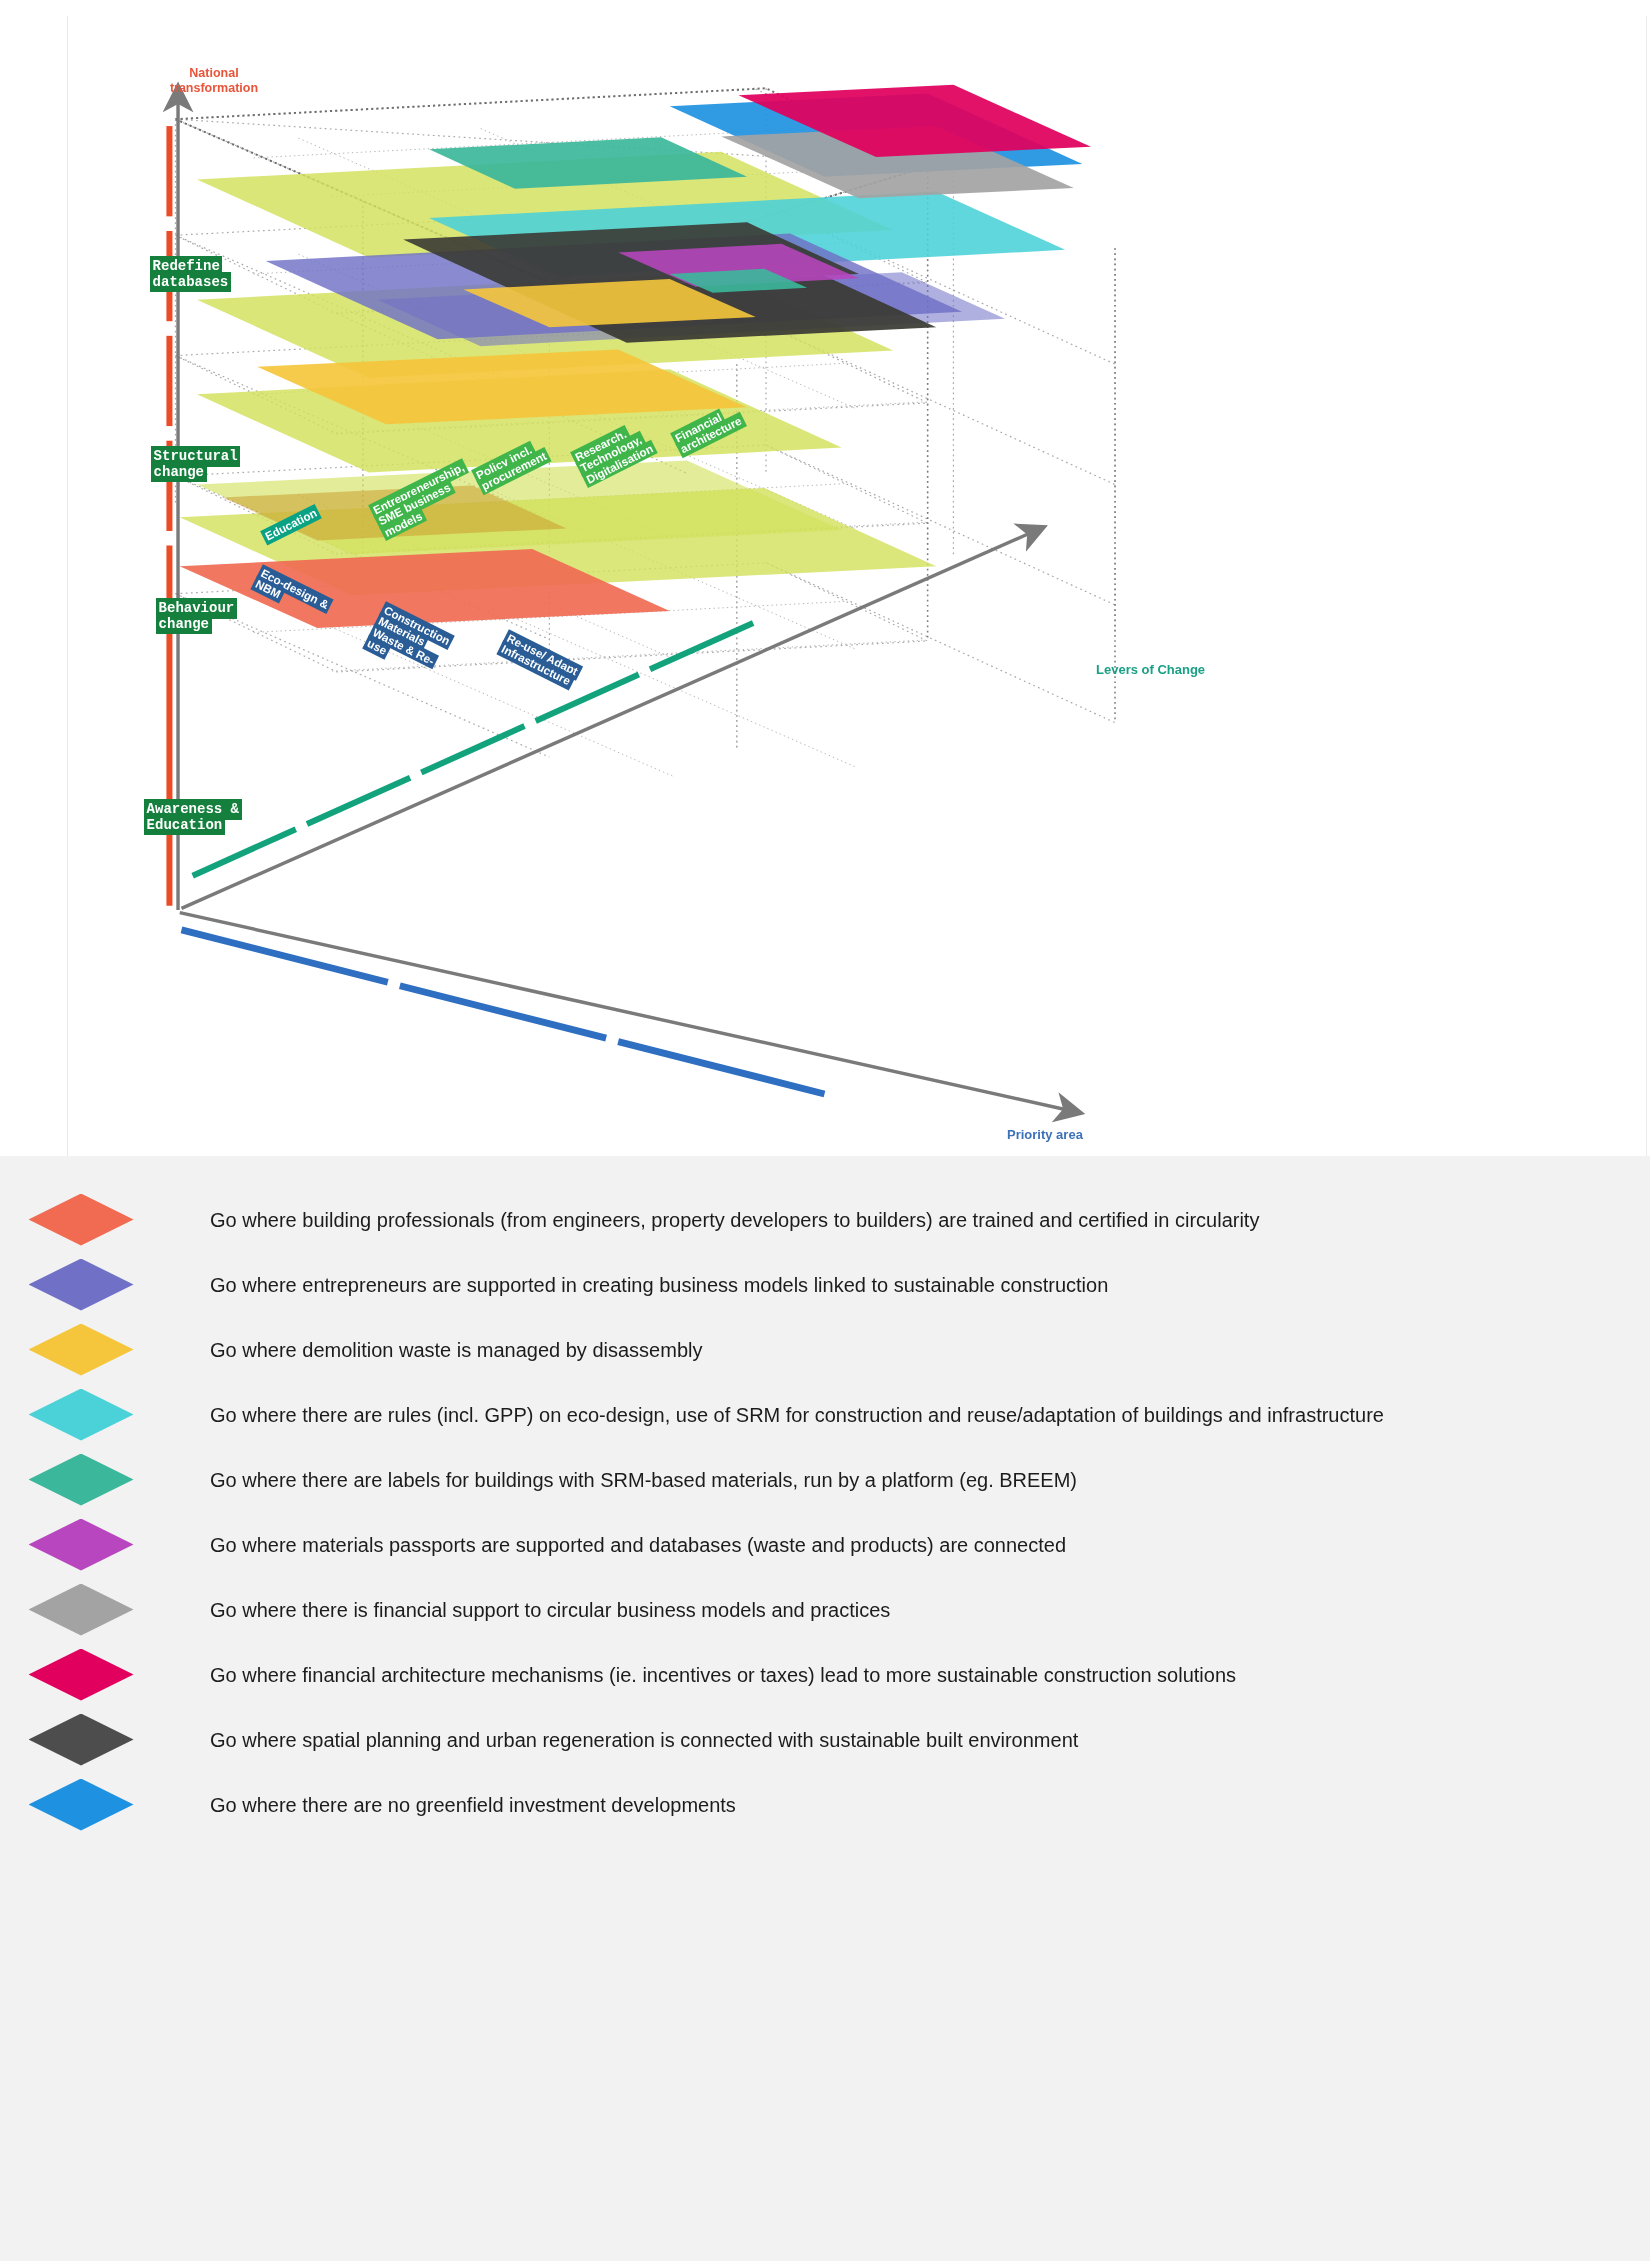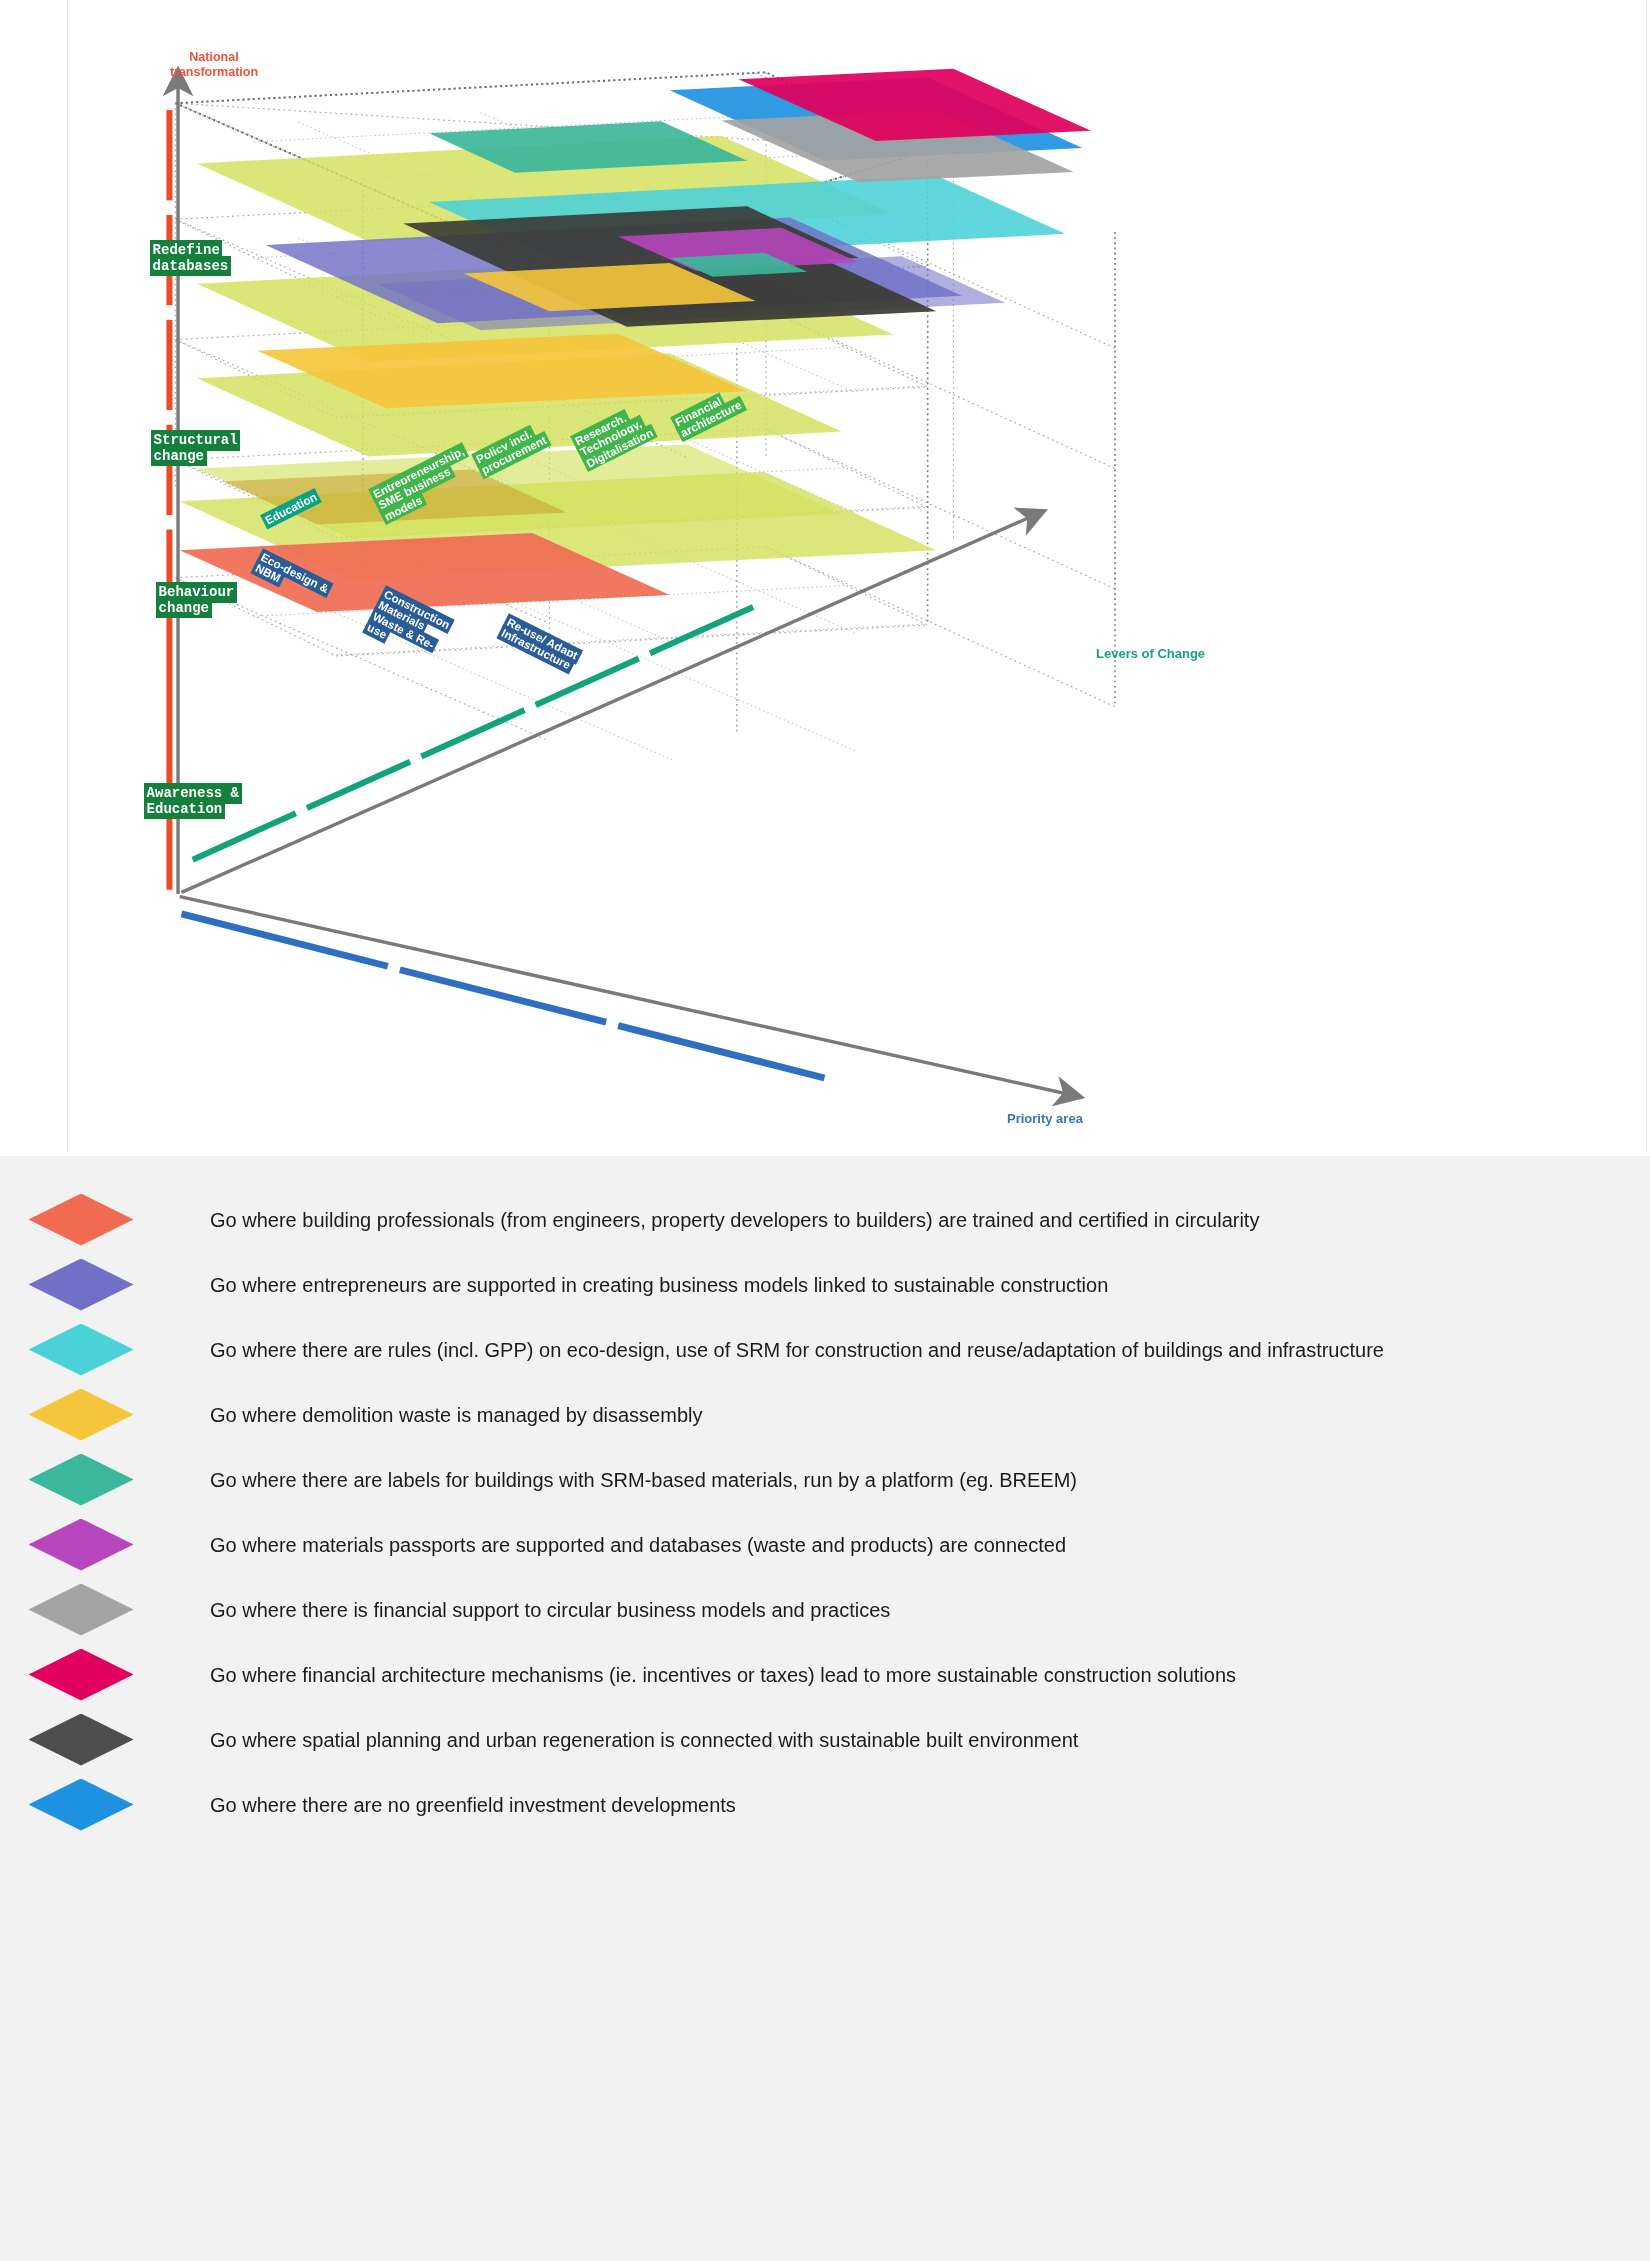--- a/index.html
+++ b/index.html
@@ -12,21 +12,21 @@
   
   #chart-panel{
     position:relative;
     width:1650px;
     height:1156px;
     background:#ffffff;
     overflow:hidden;
   }
   #chart-frame{
     position:absolute;
-    left:67px; top:0px;
+    left:67px; top:16px;
     width:1580px; height:1152px;
     border-left:0.9px solid #e9e9e9;
     border-right:0.9px solid #ececec;
     box-sizing:border-box;
   }
 
   #iso-svg{ position:absolute; left:0; top:0; }
 
   
   .axis-title{
@@ -365,34 +365,34 @@
 
   <div class="legend-row">
     <div class="legend-swatch-cell">
       <div class="diamond" style="background:#6f70c6"></div>
     </div>
     <div class="legend-text">Go where entrepreneurs are supported in creating business models linked to sustainable construction</div>
   </div>
 
   <div class="legend-row">
     <div class="legend-swatch-cell">
+      <div class="diamond" style="background:#f5c63c"></div>
+    </div>
+    <div class="legend-text">Go where demolition waste is managed by disassembly</div>
+  </div>
+
+  <div class="legend-row">
+    <div class="legend-swatch-cell">
       <div class="diamond" style="background:#4ad2d8"></div>
     </div>
     <div class="legend-text">Go where there are rules (incl. GPP) on eco-design, use of SRM for construction and reuse/adaptation of buildings and infrastructure</div>
   </div>
 
   <div class="legend-row">
     <div class="legend-swatch-cell">
-      <div class="diamond" style="background:#f5c63c"></div>
-    </div>
-    <div class="legend-text">Go where demolition waste is managed by disassembly</div>
-  </div>
-
-  <div class="legend-row">
-    <div class="legend-swatch-cell">
       <div class="diamond" style="background:#3bb79b"></div>
     </div>
     <div class="legend-text">Go where there are labels for buildings with SRM-based materials, run by a platform (eg. BREEM)</div>
   </div>
 
   <div class="legend-row">
     <div class="legend-swatch-cell">
       <div class="diamond" style="background:#b846be"></div>
     </div>
     <div class="legend-text">Go where materials passports are supported and databases (waste and products) are connected</div>

